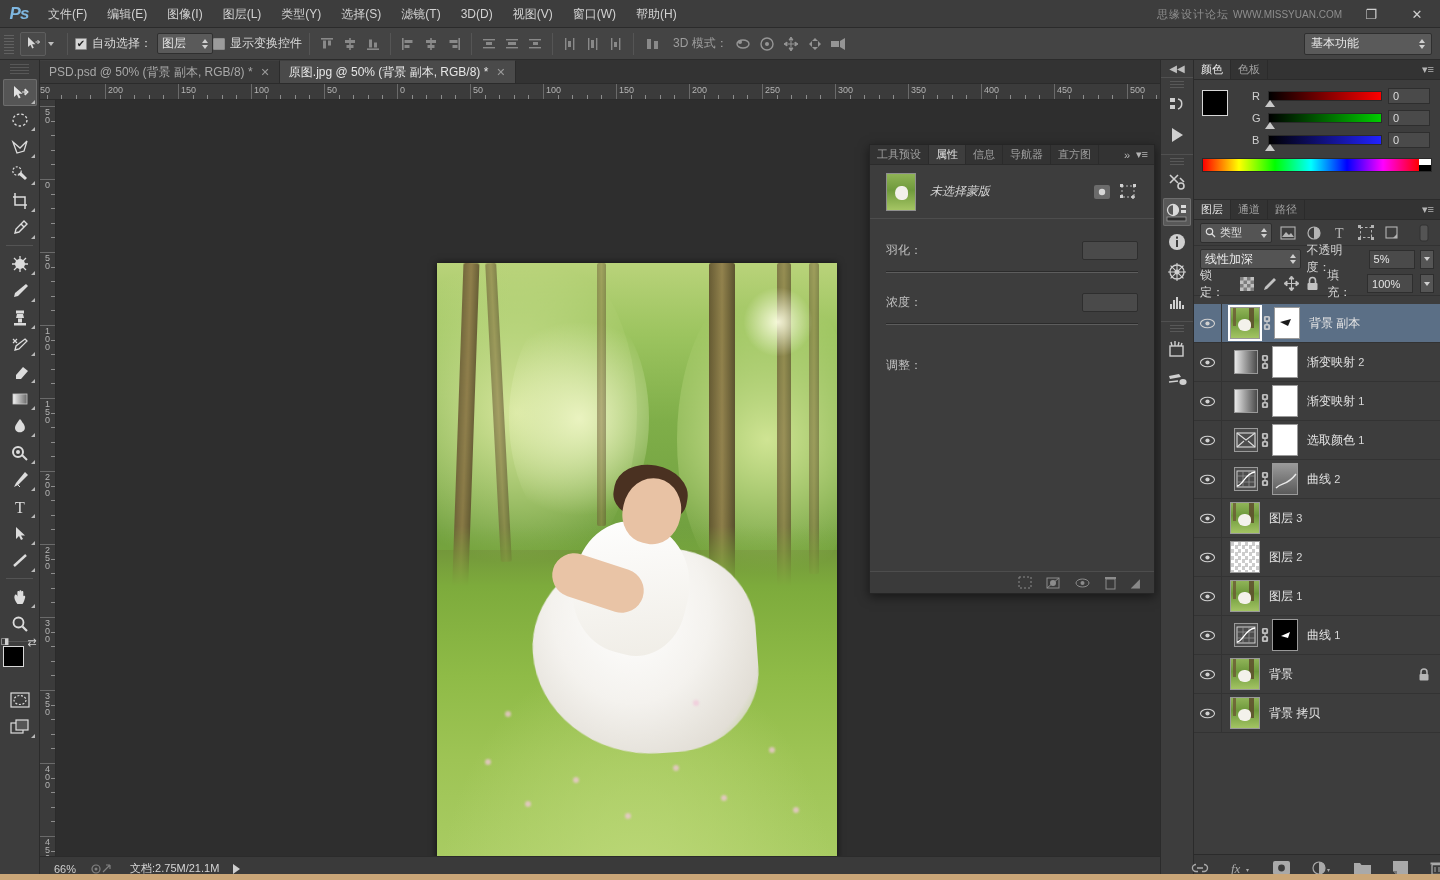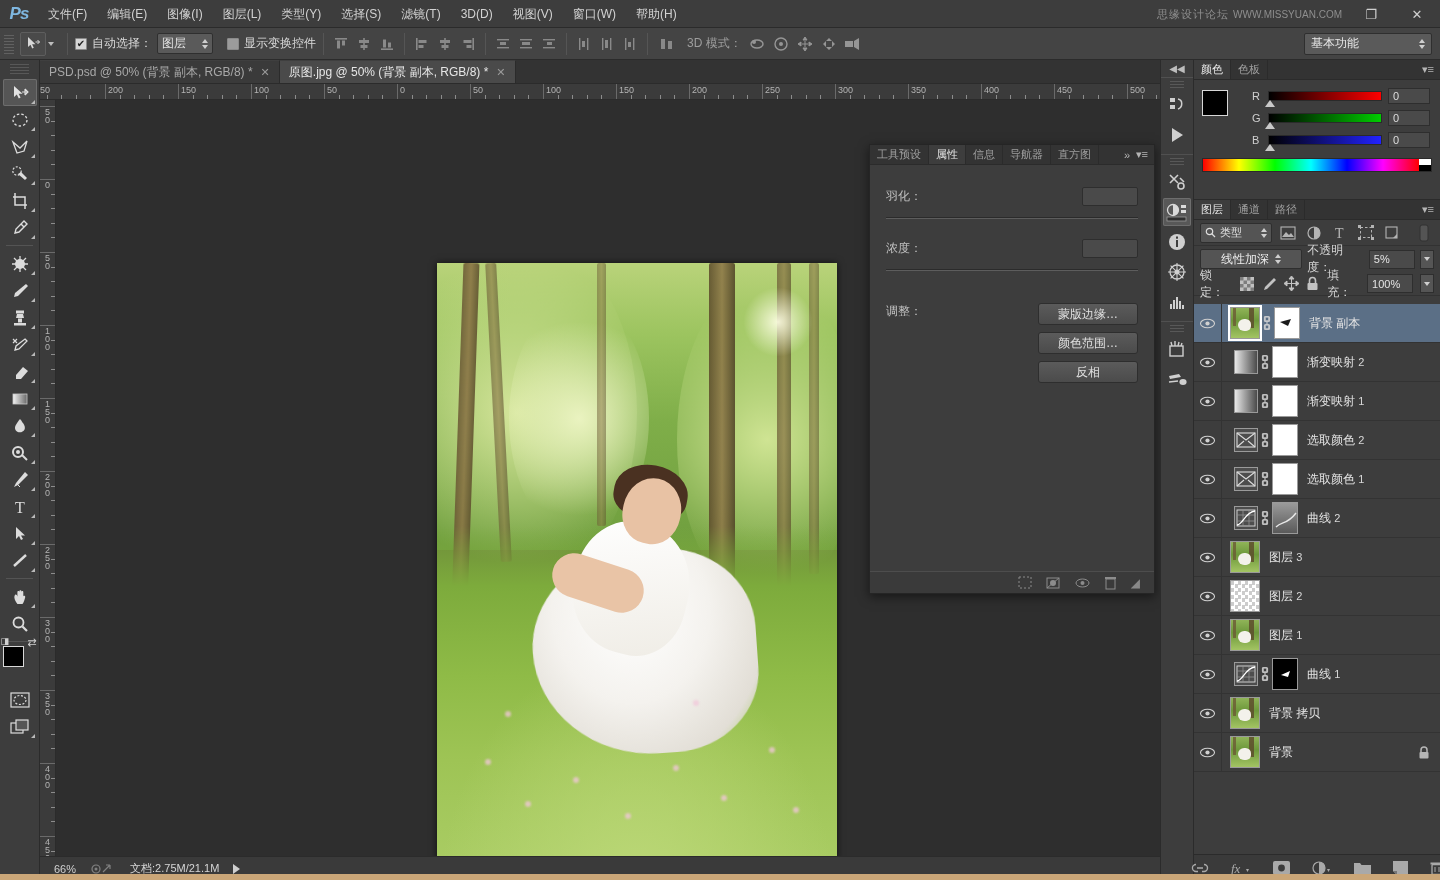--- a/index.html
+++ b/index.html
@@ -239,21 +239,21 @@
   .cp-spectrum .wb i{flex:1;display:block;}
 
   .layers-panel{position:absolute;left:0;top:140px;width:246px;height:680px;background:#3d3d3d;}
   .lp-tabs{height:20px;background:#333;display:flex;border-bottom:1px solid #2b2b2b;}
   .lp-filter{height:26px;display:flex;align-items:center;gap:6px;padding:0 6px;border-bottom:1px solid #323232;}
   .filter-select{width:72px;height:20px;background:#545454;border:1px solid #2e2e2e;border-radius:2px;
     display:flex;align-items:center;gap:4px;padding:0 4px;font-size:11px;color:#e0e0e0;}
   .fic{width:20px;height:20px;display:flex;align-items:center;justify-content:center;opacity:.8;}
   .lp-blend{height:26px;display:flex;align-items:center;gap:5px;padding:0 6px;}
   .blend-select{width:106px;height:20px;background:#545454;border:1px solid #2e2e2e;border-radius:2px;
-    display:flex;align-items:center;justify-content:space-between;padding:0 20px;font-size:12px;color:#eee;}
+    display:flex;align-items:center;justify-content:space-between;padding:0 4px;font-size:12px;color:#eee;}
   .num-field{height:19px;min-width:46px;background:#4a4a4a;border:1px solid #2e2e2e;color:#e4e4e4;
     font-size:11px;display:flex;align-items:center;padding:0 4px;}
   .mini-caret{width:15px;height:19px;background:#555;border:1px solid #2e2e2e;display:flex;
     align-items:center;justify-content:center;}
   .lp-lock{height:24px;display:flex;align-items:center;gap:7px;padding:0 6px;border-bottom:1px solid #323232;}
   .lock-ic{width:16px;height:16px;display:flex;align-items:center;justify-content:center;opacity:.85;}
 
   .layer-list{position:absolute;left:0;top:104px;width:246px;height:546px;overflow:hidden;background:#3d3d3d;}
   .layer-row{
     height:39px;display:flex;align-items:center;gap:0;border-bottom:1px solid #333;
@@ -336,21 +336,21 @@
       <div class="cbox">✔</div>
       <div class="ob-label">自动选择：</div>
       <div class="ob-select">
         <span>图层</span>
         <span class="updown">
             <i class="u"></i>
             <i class="d"></i>
           </span>
       </div>
     </div>
-    <div class="ob-check" style="margin-left:14px">
+    <div class="ob-check" style="">
       <div class="cbox off"></div>
       <div class="ob-label">显示变换控件</div>
     </div>
     <div class="ob-sep"></div>
 
     <div class="align-grp">
       <div class="align-btn">
           <svg width="14" height="14">
             <rect x="1" y="1" width="12" height="1.6" fill="#ddd"></rect>
             <rect x="3" y="3.5" width="3" height="8" fill="#ddd"></rect>
@@ -874,20 +874,44 @@
       <div class="ptab">信息</div>
       <div class="ptab">导航器</div>
       <div class="ptab">直方图</div>
       <div class="ptab-r">
         <span>»</span>
         <span>▾≡</span>
       </div>
     </div>
 
 
+    <div class="props-sub">
+      <div class="thumb-sm">
+        <div style="position:absolute;inset:0;background:linear-gradient(180deg,#8fb355 0%,#6f9a3c 45%,#a5c564 100%)"></div>
+        <div style="position:absolute;left:30%;top:35%;width:44%;height:40%;background:#f2f0ea;border-radius:50% 45% 40% 50%"></div>
+      </div>
+      <div style="font-style:italic;font-size:12px;color:#d4d4d4">未选择蒙版</div>
+      <div style="margin-left:auto;display:flex;gap:10px;align-items:center">
+        <span>
+            <svg width="16" height="14">
+              <rect x="0" y="0" width="16" height="14" rx="2" fill="#6b6b6b"></rect>
+              <circle cx="8" cy="7" r="3.2" fill="#d8d8d8"></circle>
+            </svg>
+          </span>
+        <span>
+            <svg width="18" height="16">
+              <rect x="2" y="2" width="12" height="11" fill="none" stroke="#b8b8b8" stroke-dasharray="2 2"></rect>
+              <rect x="0" y="0" width="3" height="3" fill="#d0d0d0"></rect>
+              <rect x="13" y="0" width="3" height="3" fill="#d0d0d0"></rect>
+              <rect x="0" y="11" width="3" height="3" fill="#d0d0d0"></rect>
+              <path d="M13 11 v4 M11 13 h4" stroke="#d0d0d0" stroke-width="1.4"></path>
+            </svg>
+          </span>
+      </div>
+    </div>
 
     <div class="props-row" style="padding-top:22px">
       <div class="pr-line">
         <span class="pr-lab">羽化：</span>
         <span class="pr-field"></span>
       </div>
       <div class="slider">
           <div class="track"></div>
         </div>
     </div>
@@ -897,25 +921,20 @@
         <span class="pr-lab">浓度：</span>
         <span class="pr-field"></span>
       </div>
       <div class="slider">
           <div class="track"></div>
         </div>
     </div>
 
     <div class="adjust-row" style="padding-top:26px">
       <span class="pr-lab">调整：</span>
-      <div style="margin-left:auto">
-        <div class="pbtn">蒙版边缘…</div>
-        <div class="pbtn">颜色范围…</div>
-        <div class="pbtn">反相</div>
-      </div>
     </div>
 
     <div class="props-foot">
       <span class="pf-ic">
           <svg width="14" height="13">
             <rect x="1" y="1" width="12" height="11" fill="none" stroke="#cfcfcf" stroke-dasharray="2 2"></rect>
           </svg>
         </span>
       <span class="pf-ic">
           <svg width="15" height="14">
@@ -1253,43 +1272,20 @@
               </svg>
             </div>
             <span class="lr-link">
               <svg width="10" height="16">
                 <path d="M5 2 a2 2 0 0 1 0 4 a2 2 0 0 1 0 -4 M5 10 a2 2 0 0 1 0 4 a2 2 0 0 1 0 -4 M5 6 V10" fill="none" stroke="#d6d6d6" stroke-width="1.2"></path>
                 <rect x="2.5" y="1.5" width="5" height="5" rx="1" fill="none" stroke="#d6d6d6" stroke-width="1.2"></rect>
                 <rect x="2.5" y="9.5" width="5" height="5" rx="1" fill="none" stroke="#d6d6d6" stroke-width="1.2"></rect>
               </svg>
             </span>
             <div class="lr-mask"></div>
-            <span class="lr-name">选取颜色 <span class="idx">2</span></span>
-          </div>
-          <div class="layer-row">
-            <div class="lr-eye">
-              <svg width="15" height="11">
-                <ellipse cx="7.5" cy="5.5" rx="7" ry="4.3" fill="none" stroke="#d0d0d0" stroke-width="1.1"></ellipse>
-                <circle cx="7.5" cy="5.5" r="2.1" fill="#d0d0d0"></circle>
-              </svg>
-            </div>
-            <div class="adj-ic" style="margin-left:12px;background:#4d4d4d">
-              <svg width="20" height="16">
-                <rect x="1" y="1" width="18" height="14" fill="none" stroke="#dcdcdc" stroke-width="1.1"></rect>
-                <path d="M1 1 L10 8 L19 1 M1 15 L8 9 M19 15 L12 9" stroke="#dcdcdc" stroke-width="1.1" fill="none"></path>
-              </svg>
-            </div>
-            <span class="lr-link">
-              <svg width="10" height="16">
-                <path d="M5 2 a2 2 0 0 1 0 4 a2 2 0 0 1 0 -4 M5 10 a2 2 0 0 1 0 4 a2 2 0 0 1 0 -4 M5 6 V10" fill="none" stroke="#d6d6d6" stroke-width="1.2"></path>
-                <rect x="2.5" y="1.5" width="5" height="5" rx="1" fill="none" stroke="#d6d6d6" stroke-width="1.2"></rect>
-                <rect x="2.5" y="9.5" width="5" height="5" rx="1" fill="none" stroke="#d6d6d6" stroke-width="1.2"></rect>
-              </svg>
-            </span>
-            <div class="lr-mask"></div>
             <span class="lr-name">选取颜色 <span class="idx">1</span></span>
           </div>
           <div class="layer-row">
             <div class="lr-eye">
               <svg width="15" height="11">
                 <ellipse cx="7.5" cy="5.5" rx="7" ry="4.3" fill="none" stroke="#d0d0d0" stroke-width="1.1"></ellipse>
                 <circle cx="7.5" cy="5.5" r="2.1" fill="#d0d0d0"></circle>
               </svg>
             </div>
             <div class="adj-ic" style="margin-left:12px;background:#4d4d4d">
@@ -1388,42 +1384,42 @@
                 <ellipse cx="7.5" cy="5.5" rx="7" ry="4.3" fill="none" stroke="#d0d0d0" stroke-width="1.1"></ellipse>
                 <circle cx="7.5" cy="5.5" r="2.1" fill="#d0d0d0"></circle>
               </svg>
             </div>
             <div class="lr-thumb">
               <div style="position:absolute;inset:0;background:linear-gradient(180deg,#90b458 0%,#6d983b 42%,#a3c463 100%)"></div>
               <div style="position:absolute;left:6%;top:0;width:3px;height:60%;background:#6b5a35;opacity:.8"></div>
               <div style="position:absolute;left:66%;top:0;width:5px;height:68%;background:#5d4c2c;opacity:.85"></div>
               <div style="position:absolute;left:26%;top:36%;width:44%;height:40%;background:#f3f1eb;border-radius:50% 45% 40% 50%"></div>
             </div>
-            <span class="lr-name">背景 拷贝</span>
+            <span class="lr-name">背景</span>
+            <span class="lr-lockic">
+              <svg width="12" height="14">
+                <path d="M3 7 V5 A3 3 0 0 1 9 5 V7" fill="none" stroke="#d5d5d5" stroke-width="1.5"></path>
+                <rect x="1.5" y="7" width="9" height="6.5" rx="1" fill="#d5d5d5"></rect>
+              </svg>
+            </span>
           </div>
           <div class="layer-row">
             <div class="lr-eye">
               <svg width="15" height="11">
                 <ellipse cx="7.5" cy="5.5" rx="7" ry="4.3" fill="none" stroke="#d0d0d0" stroke-width="1.1"></ellipse>
                 <circle cx="7.5" cy="5.5" r="2.1" fill="#d0d0d0"></circle>
               </svg>
             </div>
             <div class="lr-thumb">
               <div style="position:absolute;inset:0;background:linear-gradient(180deg,#90b458 0%,#6d983b 42%,#a3c463 100%)"></div>
               <div style="position:absolute;left:6%;top:0;width:3px;height:60%;background:#6b5a35;opacity:.8"></div>
               <div style="position:absolute;left:66%;top:0;width:5px;height:68%;background:#5d4c2c;opacity:.85"></div>
               <div style="position:absolute;left:26%;top:36%;width:44%;height:40%;background:#f3f1eb;border-radius:50% 45% 40% 50%"></div>
             </div>
-            <span class="lr-name">背景</span>
-            <span class="lr-lockic">
-              <svg width="12" height="14">
-                <path d="M3 7 V5 A3 3 0 0 1 9 5 V7" fill="none" stroke="#d5d5d5" stroke-width="1.5"></path>
-                <rect x="1.5" y="7" width="9" height="6.5" rx="1" fill="#d5d5d5"></rect>
-              </svg>
-            </span>
+            <span class="lr-name">背景 拷贝</span>
           </div>
         </div>
 
       <div class="lp-foot">
         <span class="lf-ic">
             <svg width="18" height="12">
               <path d="M6 6 h6 M5 2.5 A3.5 3.5 0 0 0 5 9.5 h2 M13 2.5 A3.5 3.5 0 0 1 13 9.5 h-2" fill="none" stroke="#cfcfcf" stroke-width="1.4"></path>
             </svg>
           </span>
         <span class="lf-ic">

